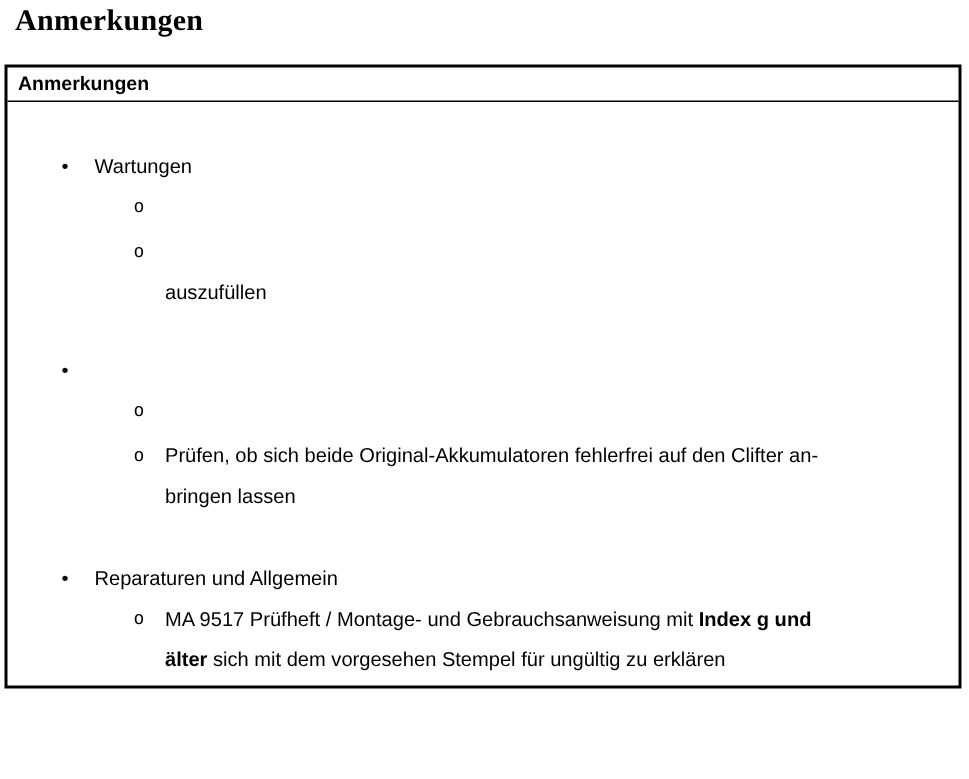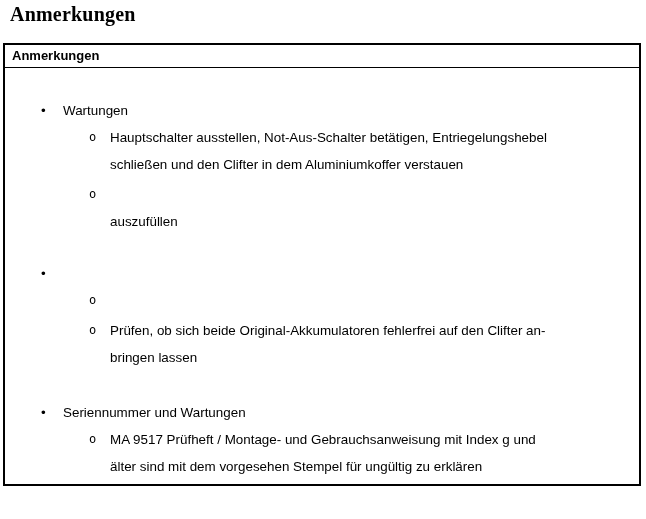--- a/index.html
+++ b/index.html
@@ -66,42 +66,41 @@
 
   .b2 {
     flex: none;
     width: 21px;
     font-family: "DejaVu Sans Mono", monospace;
     font-size: 12px;
     line-height: 27px;
   }
 
   .sub-text { white-space: nowrap; }
-  .bold { font-weight: normal; }
+  .bold { font-weight: bold; }
 </style>
 </head>
 <body>
 
 <div class="page">
 
   <h1 class="doc-title">Anmerkungen</h1>
 
   <div class="panel">
     <div class="panel-header">Anmerkungen</div>
 
     <div class="panel-body">
 
       <div class="section">
         <div class="row">
           <span class="b1">•</span>
           <span class="section-label">Wartungen</span>
         </div>
         <div class="sub">
           <span class="b2">o</span>
-          <span class="sub-text"><span>Hauptschalter ausstellen, Not-Aus-Schalter betätigen, Entriegelungshebel</span><br><span>schließen und den Clifter in dem Aluminiumkoffer verstauen</span></span>
         </div>
         <div class="sub">
           <span class="b2">o</span>
           <span class="sub-text"><br><span>auszufüllen</span></span>
         </div>
       </div>
 
       <div class="section">
         <div class="row">
           <span class="b1">•</span>
@@ -111,24 +110,24 @@
         </div>
         <div class="sub">
           <span class="b2">o</span>
           <span class="sub-text"><span>Prüfen, ob sich beide Original-Akkumulatoren fehlerfrei auf den Clifter an-</span><br><span>bringen lassen</span></span>
         </div>
       </div>
 
       <div class="section mt-lg">
         <div class="row">
           <span class="b1">•</span>
-          <span class="section-label">Seriennummer und Wartungen</span>
+          <span class="section-label">Reparaturen und Allgemein</span>
         </div>
         <div class="sub">
           <span class="b2">o</span>
-          <span class="sub-text"><span>MA 9517 Prüfheft / Montage- und Gebrauchsanweisung mit </span><span class="bold">Index g und</span><br><span class="bold">älter</span><span> sind mit dem vorgesehen Stempel für ungültig zu erklären</span></span>
+          <span class="sub-text"><span>MA 9517 Prüfheft / Montage- und Gebrauchsanweisung mit </span><span class="bold">Index g und</span><br><span class="bold">älter</span><span> sich mit dem vorgesehen Stempel für ungültig zu erklären</span></span>
         </div>
       </div>
 
     </div>
   </div>
 
 </div>
 
 </body></html>

